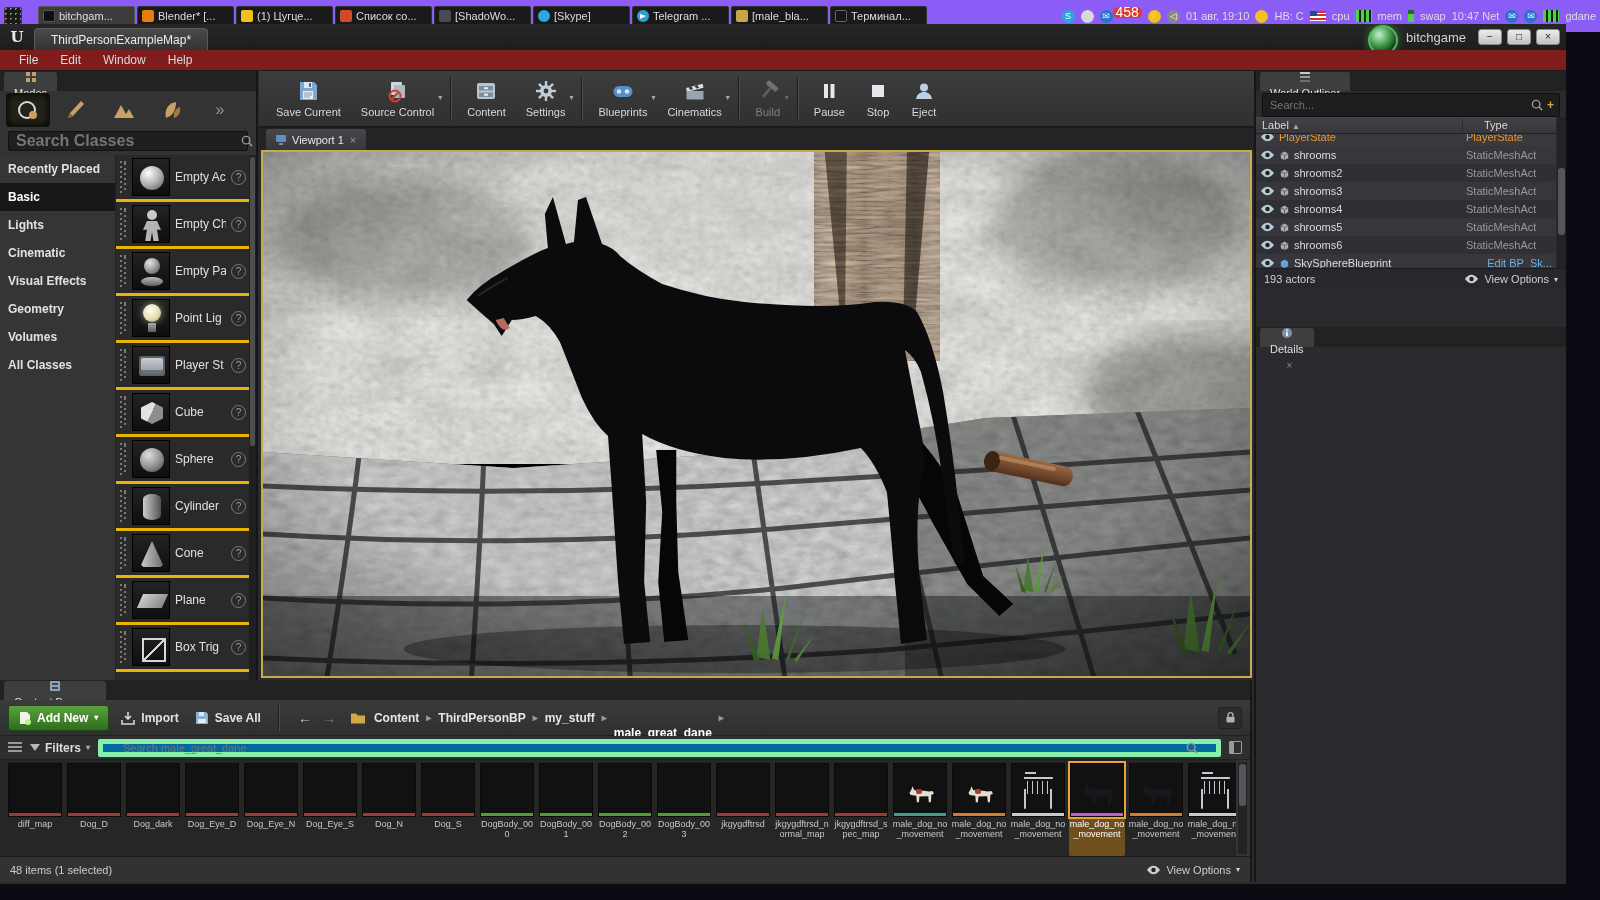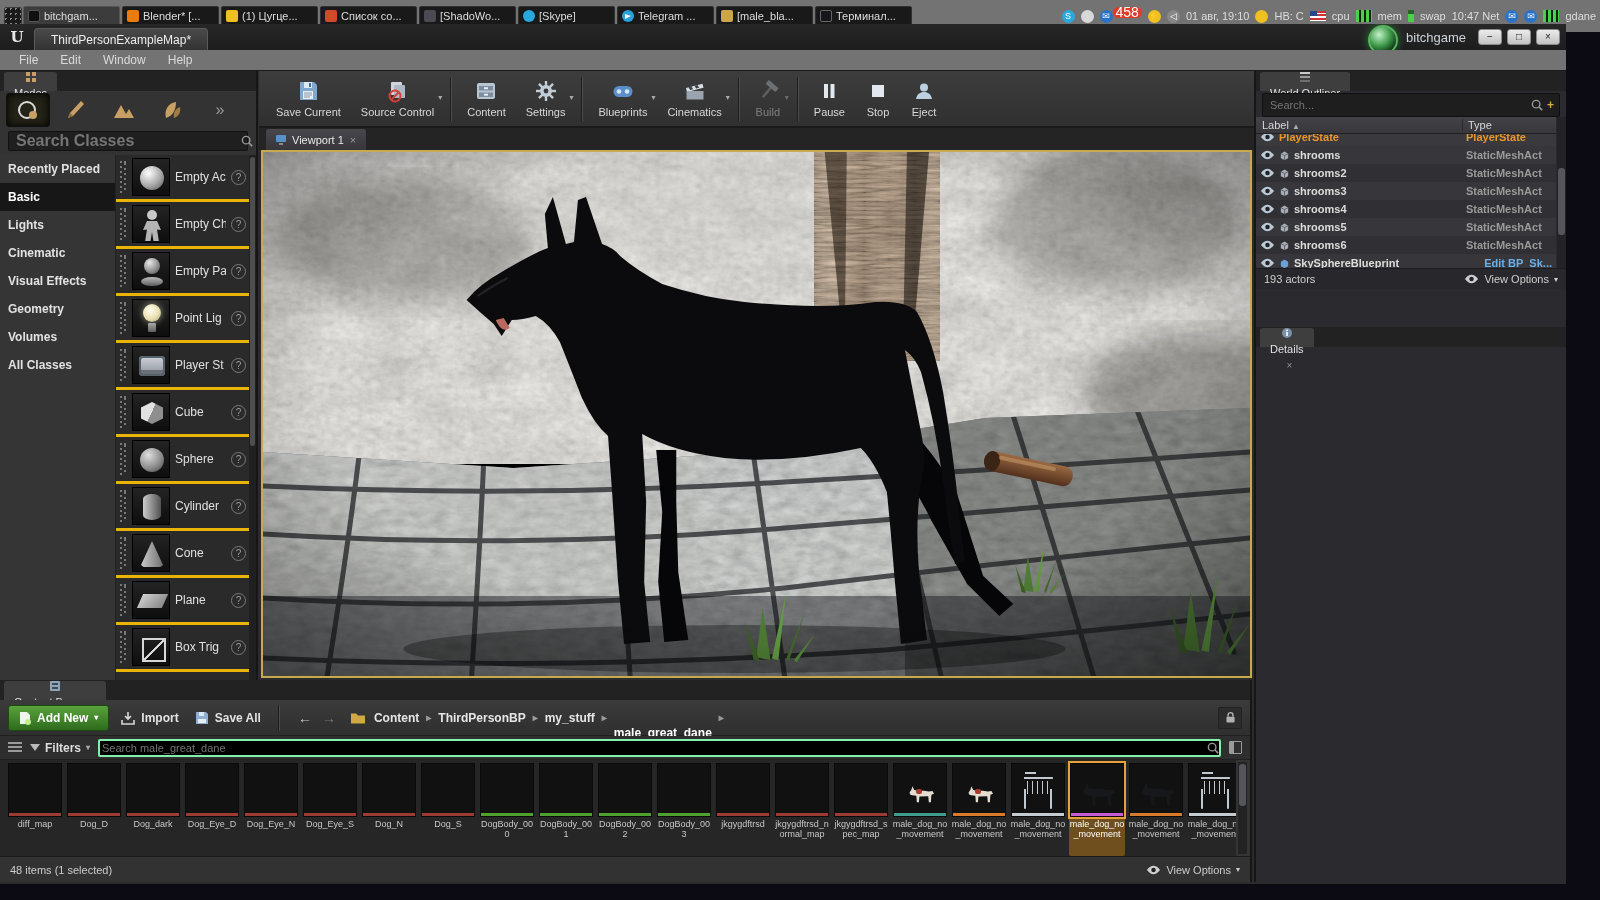--- a/index.html
+++ b/index.html
@@ -1,21 +1,21 @@
 <!DOCTYPE html>
 <html><head>
 <meta charset="utf-8">
 <style>
   html,body{margin:0;padding:0;background:#0c0a12;}
   body{width:1600px;height:900px;overflow:hidden;font-family:"Liberation Sans",sans-serif;position:relative;color:#ddd;}
   *{box-sizing:border-box;}
   svg{display:block;}
 
   
-  #taskbar{position:absolute;left:0;top:0;width:1600px;height:32px;background:#737373;display:flex;align-items:center;padding:0 4px;font-size:11px;color:#ddd;gap:1px;}
+  #taskbar{position:absolute;left:0;top:0;width:1600px;height:32px;background:#8b5cf6;display:flex;align-items:center;padding:0 4px;font-size:11px;color:#ddd;gap:16px;}
   .tb-menu{width:18px;height:18px;background:#1a1a1a;border:1px solid #3a3a3a;border-radius:2px;background-image:radial-gradient(#888 1px,transparent 1px);background-size:5px 5px;background-position:3px 3px;}
   .tb-apps{display:flex;gap:2px;height:20px;}
   .tb-app{display:flex;align-items:center;gap:4px;width:97px;padding:0 4px;background:#191919;border:1px solid #303030;border-radius:2px;overflow:hidden;white-space:nowrap;flex:none;}
   .tb-app.active{background:#3c3c3c;border-color:#555;}
   .tb-ico{width:12px;height:12px;border-radius:2px;flex:none;font-size:9px;line-height:12px;text-align:center;color:#fff;font-weight:bold;position:relative;}
   .ic-ue{background:#101010;border:1px solid #555;}
   .ic-blender{background:#e87d0d;}
   .ic-chat{background:#f0c020;}
   .ic-list{background:#d04a2a;}
   .ic-shadow{background:#4a4a52;}
@@ -42,21 +42,21 @@
   #uewindow{position:absolute;left:0;top:24px;width:1566px;height:860px;background:#2b2b2b;overflow:hidden;}
 
   .titlebar{position:absolute;left:0;top:0;width:100%;height:26px;background:linear-gradient(#272727,#1d1d1d);display:flex;align-items:flex-end;}
   .uelogo{width:34px;height:26px;display:flex;align-items:center;justify-content:center;color:#e8e8e8;font-size:15px;font-weight:bold;font-family:"DejaVu Serif",serif;}
   .doc-tab{height:22px;background:linear-gradient(#4a4a4a,#333);border:1px solid #5a5a5a;border-bottom:none;border-radius:4px 4px 0 0;padding:0 16px;display:flex;align-items:center;color:#ececec;font-size:12px;}
   .proj-widget{position:absolute;right:100px;top:0;height:26px;display:flex;align-items:center;gap:8px;color:#cdd3da;font-size:13px;}
   .proj-orb{width:30px;height:30px;margin-top:6px;border-radius:50%;background:radial-gradient(circle at 35% 30%,#c2f2c8,#3f9a4a 45%,#0b2f13 80%);border:2px solid #59b35f;box-shadow:0 0 8px #2a7a34;}
   .winbtns{position:absolute;right:6px;top:5px;display:flex;gap:5px;}
   .winbtn{width:24px;height:16px;background:linear-gradient(#ececec,#c2c2c2);border:1px solid #8a8a8a;border-radius:3px;color:#222;font-size:10px;line-height:14px;text-align:center;}
 
-  .menubar{position:absolute;top:26px;left:0;width:100%;height:21px;background:#737373;display:flex;align-items:center;padding-left:8px;border-bottom:1px solid #1b1b1b;}
+  .menubar{position:absolute;top:26px;left:0;width:100%;height:21px;background:#7f1d1d;display:flex;align-items:center;padding-left:8px;border-bottom:1px solid #1b1b1b;}
   .menu-item{padding:0 11px;font-size:12px;color:#dadada;}
 
   
   .toolbar{position:absolute;left:259px;top:47px;width:995px;height:57px;background:linear-gradient(#3d3d3d,#303030);display:flex;align-items:center;padding:0 8px;gap:2px;border-bottom:2px solid #1a1a1a;}
   .tbtn{display:flex;flex-direction:column;align-items:center;justify-content:center;gap:3px;height:52px;padding:0 9px;color:#d8d8d8;font-size:11px;position:relative;white-space:nowrap;}
   .tbtn .car{position:absolute;right:1px;top:20px;font-size:8px;color:#aaa;}
   .tbtn.dim{opacity:.45;}
   .tsep{width:1px;height:44px;background:#1e1e1e;margin:0 5px;box-shadow:1px 0 0 #4c4c4c;flex:none;}
 
   
@@ -106,22 +106,22 @@
   .scene{width:100%;height:100%;}
 
   
   .right-col{position:absolute;left:1254px;top:47px;width:312px;height:811px;background:#2b2b2f;border-left:2px solid #161616;}
   .ol-tabbar{position:absolute;top:0;left:0;right:0;height:20px;background:#222;display:flex;align-items:flex-end;padding-left:4px;}
   .ol-search{position:absolute;top:22px;left:6px;right:6px;height:24px;background:#1e1e1e;border:1px solid #101010;border-radius:2px;display:flex;align-items:center;padding:0 5px;gap:4px;}
   .ol-search input{flex:1;background:none;border:none;color:#bbb;font-size:11px;outline:none;font-family:inherit;}
   .ol-plus{color:#d8a843;font-size:12px;font-weight:bold;}
   .ol-head{position:absolute;top:46px;left:0;right:10px;height:17px;background:linear-gradient(#434347,#38383c);display:flex;align-items:center;font-size:11px;color:#d8d8d8;padding:0 6px;border-bottom:1px solid #202024;}
   .ol-head .hl{flex:1;}
-  .ol-head .ht{width:88px;border-left:1px solid #2a2a2e;padding-left:5px;}
-  .ol-list{position:absolute;top:63px;left:0;right:10px;height:134px;overflow:hidden;font-weight:bold;}
+  .ol-head .ht{width:88px;border-left:1px solid #2a2a2e;padding-left:21px;}
+  .ol-list{position:absolute;top:63px;left:0;right:10px;height:134px;overflow:hidden;}
   .ol-row{height:18px;display:flex;align-items:center;gap:4px;padding:0 4px;font-size:11px;}
   .ol-rows .ol-row:nth-child(odd){background:#37373b;}
   .ol-rows .ol-row:nth-child(even){background:#303034;}
   .ol-partial-top{height:12px;overflow:hidden;background:#3a3a3e;display:flex;align-items:flex-end;}
   .ol-partial-top .ol-row{color:#e8962e;}
   .ol-partial-top .ol-label,.ol-partial-top .ol-type{color:#e8962e;}
   .ol-partial-bot{height:14px;overflow:hidden;background:#37373b;}
   .ol-label{flex:1;color:#dcdcdc;overflow:hidden;white-space:nowrap;}
   .ol-type{width:86px;color:#9a9a9a;overflow:hidden;white-space:nowrap;flex:none;}
   .ol-edit{width:86px;color:#6ab0e8;overflow:hidden;white-space:nowrap;flex:none;text-align:right;}
@@ -143,21 +143,21 @@
   .nav-back{color:#c8c8c8;}
   .nav-fwd{color:#7a7a7a;}
   .crumbs{display:flex;align-items:center;gap:7px;font-size:12px;color:#e6e6e6;font-weight:bold;}
   .crumb-sep{color:#9a9a9a;font-size:10px;}
   .crumb.current{color:#fff;margin-top:30px;}
   .cb-lock{margin-left:auto;width:24px;height:22px;border:1px solid #222;border-radius:2px;background:#2c2c2c;display:flex;align-items:center;justify-content:center;}
   .cb-filter{position:absolute;top:56px;left:0;right:0;height:24px;background:#2e2e2e;display:flex;align-items:center;gap:8px;padding:0 8px;border-bottom:1px solid #202020;}
   .srcico{width:14px;height:12px;background:repeating-linear-gradient(#9a9a9a 0 2px,transparent 2px 4px);flex:none;}
   .filters{display:flex;align-items:center;gap:5px;color:#ddd;font-size:12px;font-weight:bold;flex:none;}
   .funnel{width:0;height:0;border-left:5px solid transparent;border-right:5px solid transparent;border-top:7px solid #b8b8b8;}
-  .cb-search{flex:1;height:18px;background:#000000;border:2px solid #86efac;border-radius:2px;display:flex;align-items:center;padding:0 0;gap:4px;}
+  .cb-search{flex:1;height:18px;background:#0369a1;border:5px solid #86efac;border-radius:2px;display:flex;align-items:center;padding:0 18px;gap:4px;}
   .cb-search input{flex:1;background:none;border:none;color:#bbb;font-size:11px;outline:none;font-family:inherit;}
   .layico{width:13px;height:13px;border:1px solid #9a9a9a;border-radius:1px;background:linear-gradient(90deg,#9a9a9a 4px,transparent 4px);flex:none;}
   .cb-grid{position:absolute;top:80px;left:0;right:14px;height:96px;background:#262626;display:flex;gap:3px;padding:3px 0 0 7px;overflow:hidden;}
   .tile{width:56px;flex:none;border-radius:2px;}
   .tile .thumb{width:54px;height:54px;border:1px solid #0a0a0a;position:relative;background:#111;margin:0 auto;overflow:hidden;}
   .strip{position:absolute;left:0;right:0;bottom:0;height:3px;}
   .tname{font-size:9px;line-height:10px;color:#c8c8c8;text-align:center;word-break:break-all;max-height:30px;overflow:hidden;margin-top:2px;}
   .tile.selected{background:#6e4f1d;}
   .tile.selected .thumb{outline:2px solid #e9a13c;}
   .tile.selected .tname{color:#fff;}

